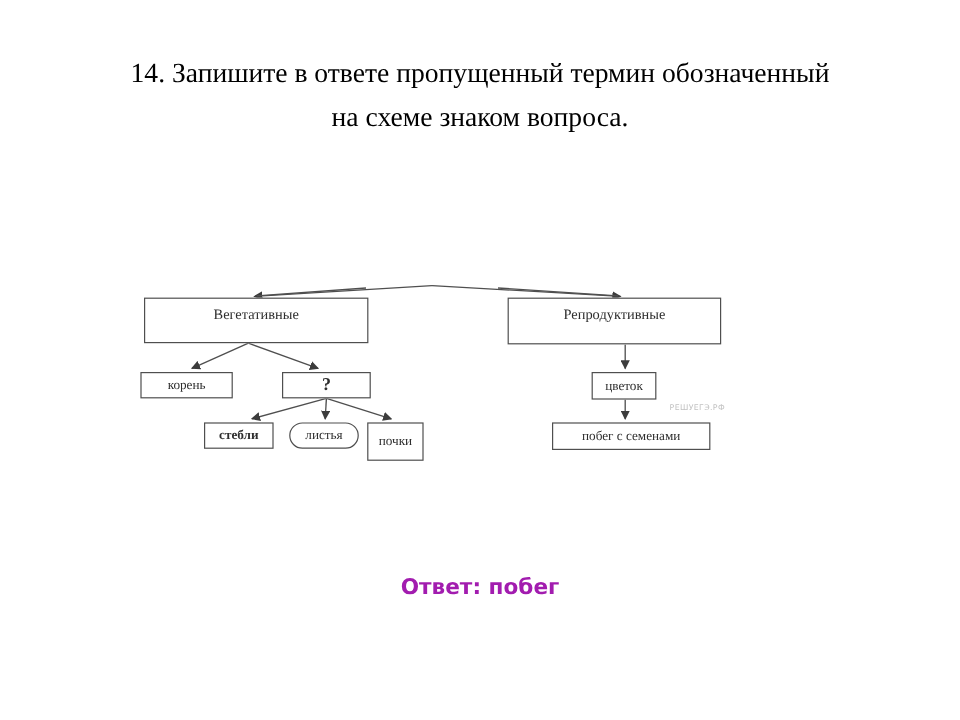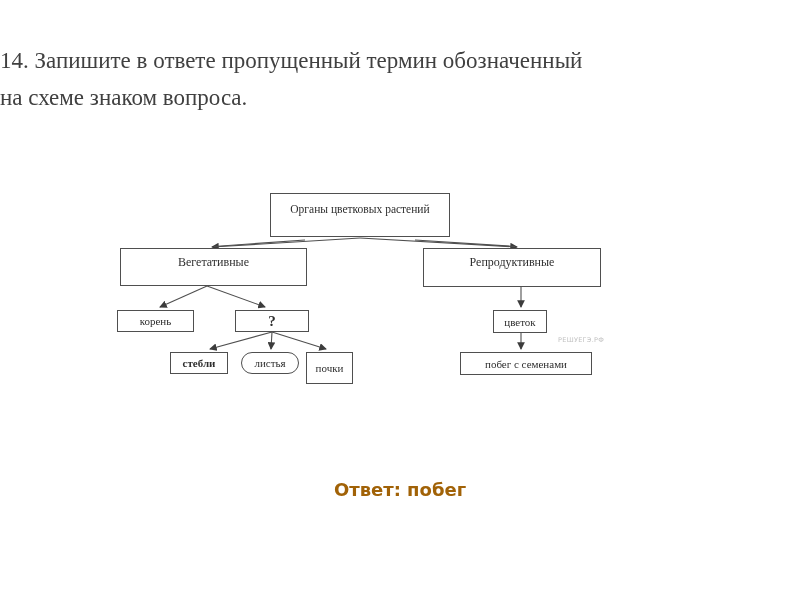--- a/index.html
+++ b/index.html
@@ -14,21 +14,22 @@
     overflow: hidden;
     font-family: "Liberation Serif", serif;
   }
 
   
   .slide-title {
     position: absolute;
     left: 0;
     right: 0;
     top: 42px;
-    color: #404040;
+    text-align: center;
+    color: #000000;
     font-family: "Liberation Serif", serif;
     font-size: 23px;
     line-height: 37px;
     font-weight: 500;
   }
 
   
   .diagram {
     position: absolute;
     left: 100px;
@@ -81,21 +82,21 @@
   
   .answer {
     position: absolute;
     left: 0;
     right: 0;
     top: 479px;
     text-align: center;
     font-family: "DejaVu Sans", sans-serif;
     font-weight: bold;
     font-size: 18px;
-    color: #a16207;
+    color: #a21caf;
   }
 </style>
 </head>
 <body>
 
 <div class="slide-title">
   <div>14. Запишите в ответе пропущенный термин обозначенный</div>
   <div>на схеме знаком вопроса.</div>
 </div>
 
@@ -115,23 +116,20 @@
       <line x1="107" y1="101" x2="60" y2="122" marker-end="url(#arr)"></line>
       <line x1="107" y1="101" x2="165" y2="122" marker-end="url(#arr)"></line>
       <line x1="172" y1="147" x2="110" y2="164" marker-end="url(#arr)"></line>
       <line x1="172" y1="147" x2="171" y2="164" marker-end="url(#arr)"></line>
       <line x1="172" y1="147" x2="226" y2="164" marker-end="url(#arr)"></line>
       <line x1="421" y1="102" x2="421" y2="122" marker-end="url(#arr)"></line>
       <line x1="421" y1="148" x2="421" y2="164" marker-end="url(#arr)"></line>
     </g>
   </svg>
 
-  <div class="node n-root">
-    <span>Органы цветковых растений</span>
-  </div>
   <div class="node n-vegetative">
     <span>Вегетативные</span>
   </div>
   <div class="node n-reproductive">
     <span>Репродуктивные</span>
   </div>
   <div class="node n-koren">
     <span>корень</span>
   </div>
   <div class="node n-unknown">

